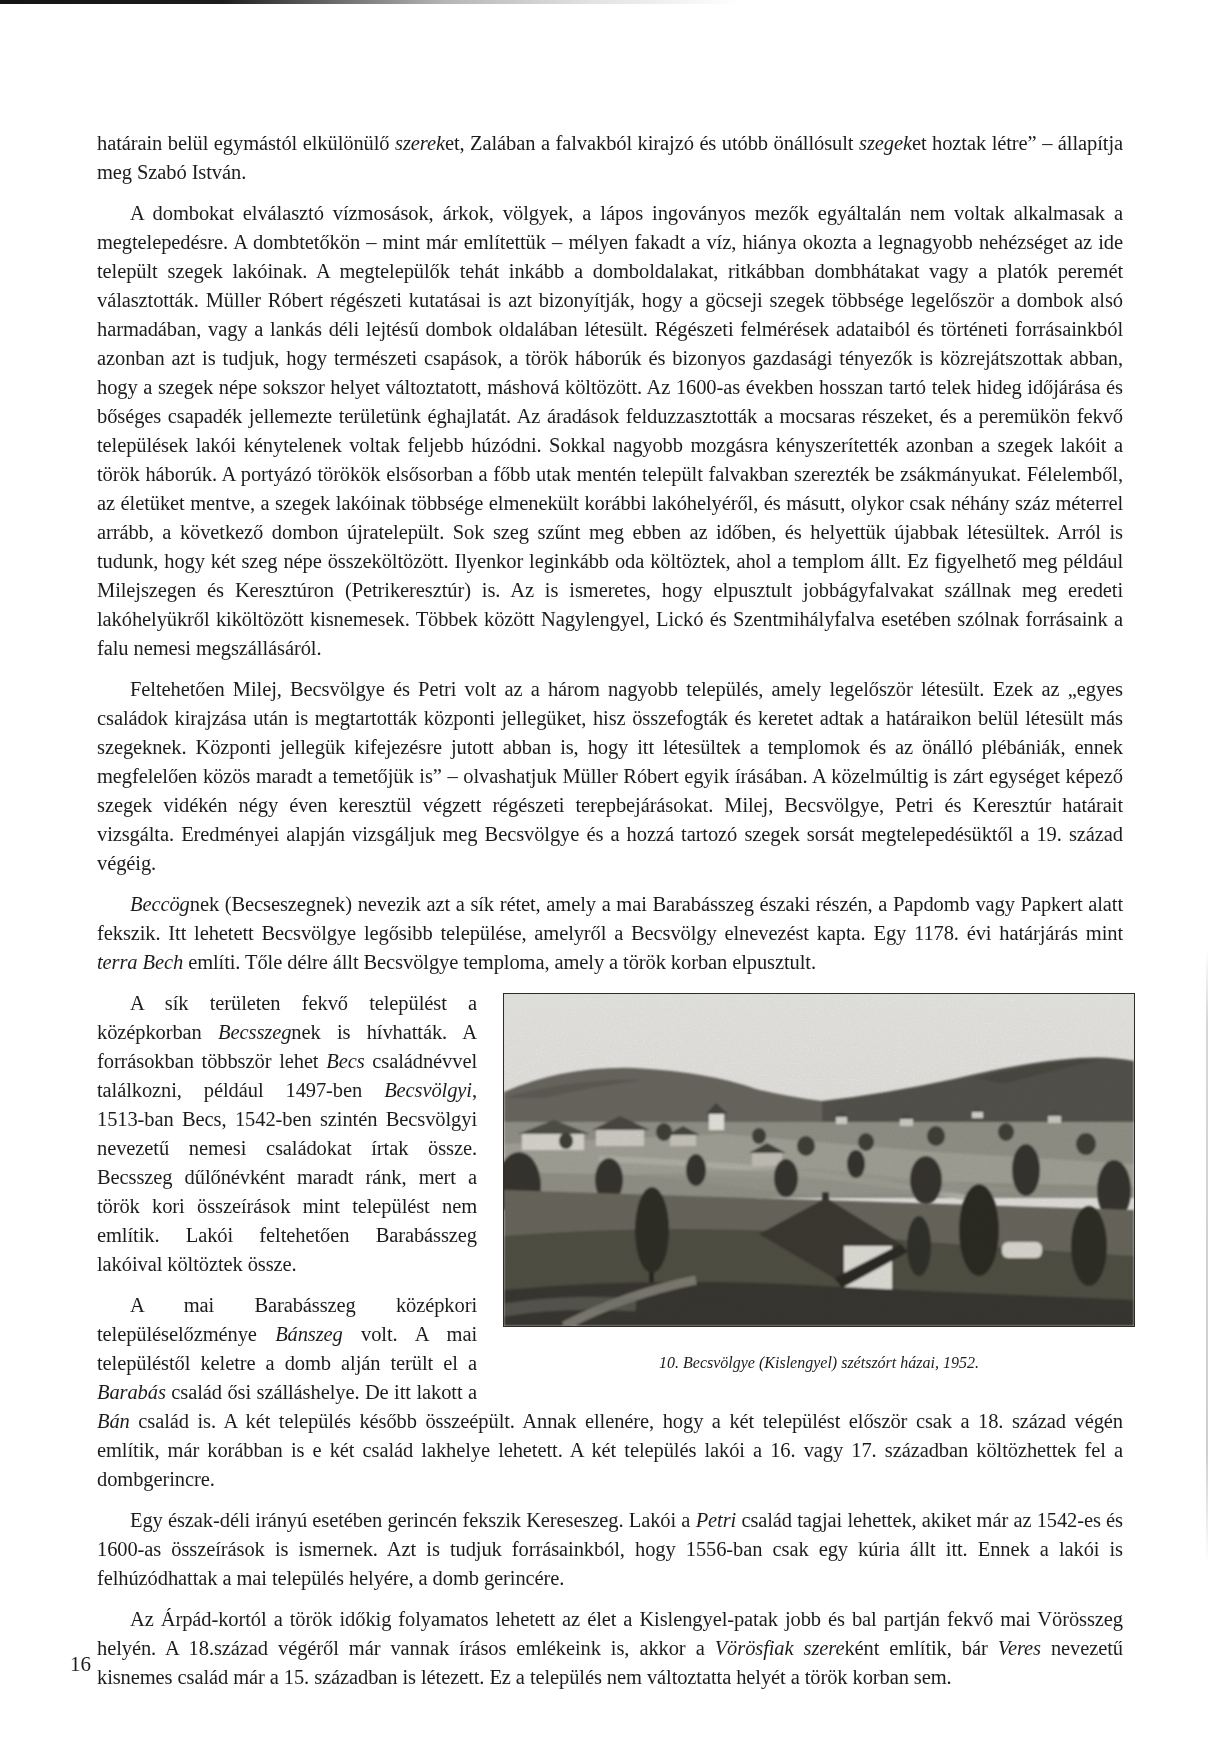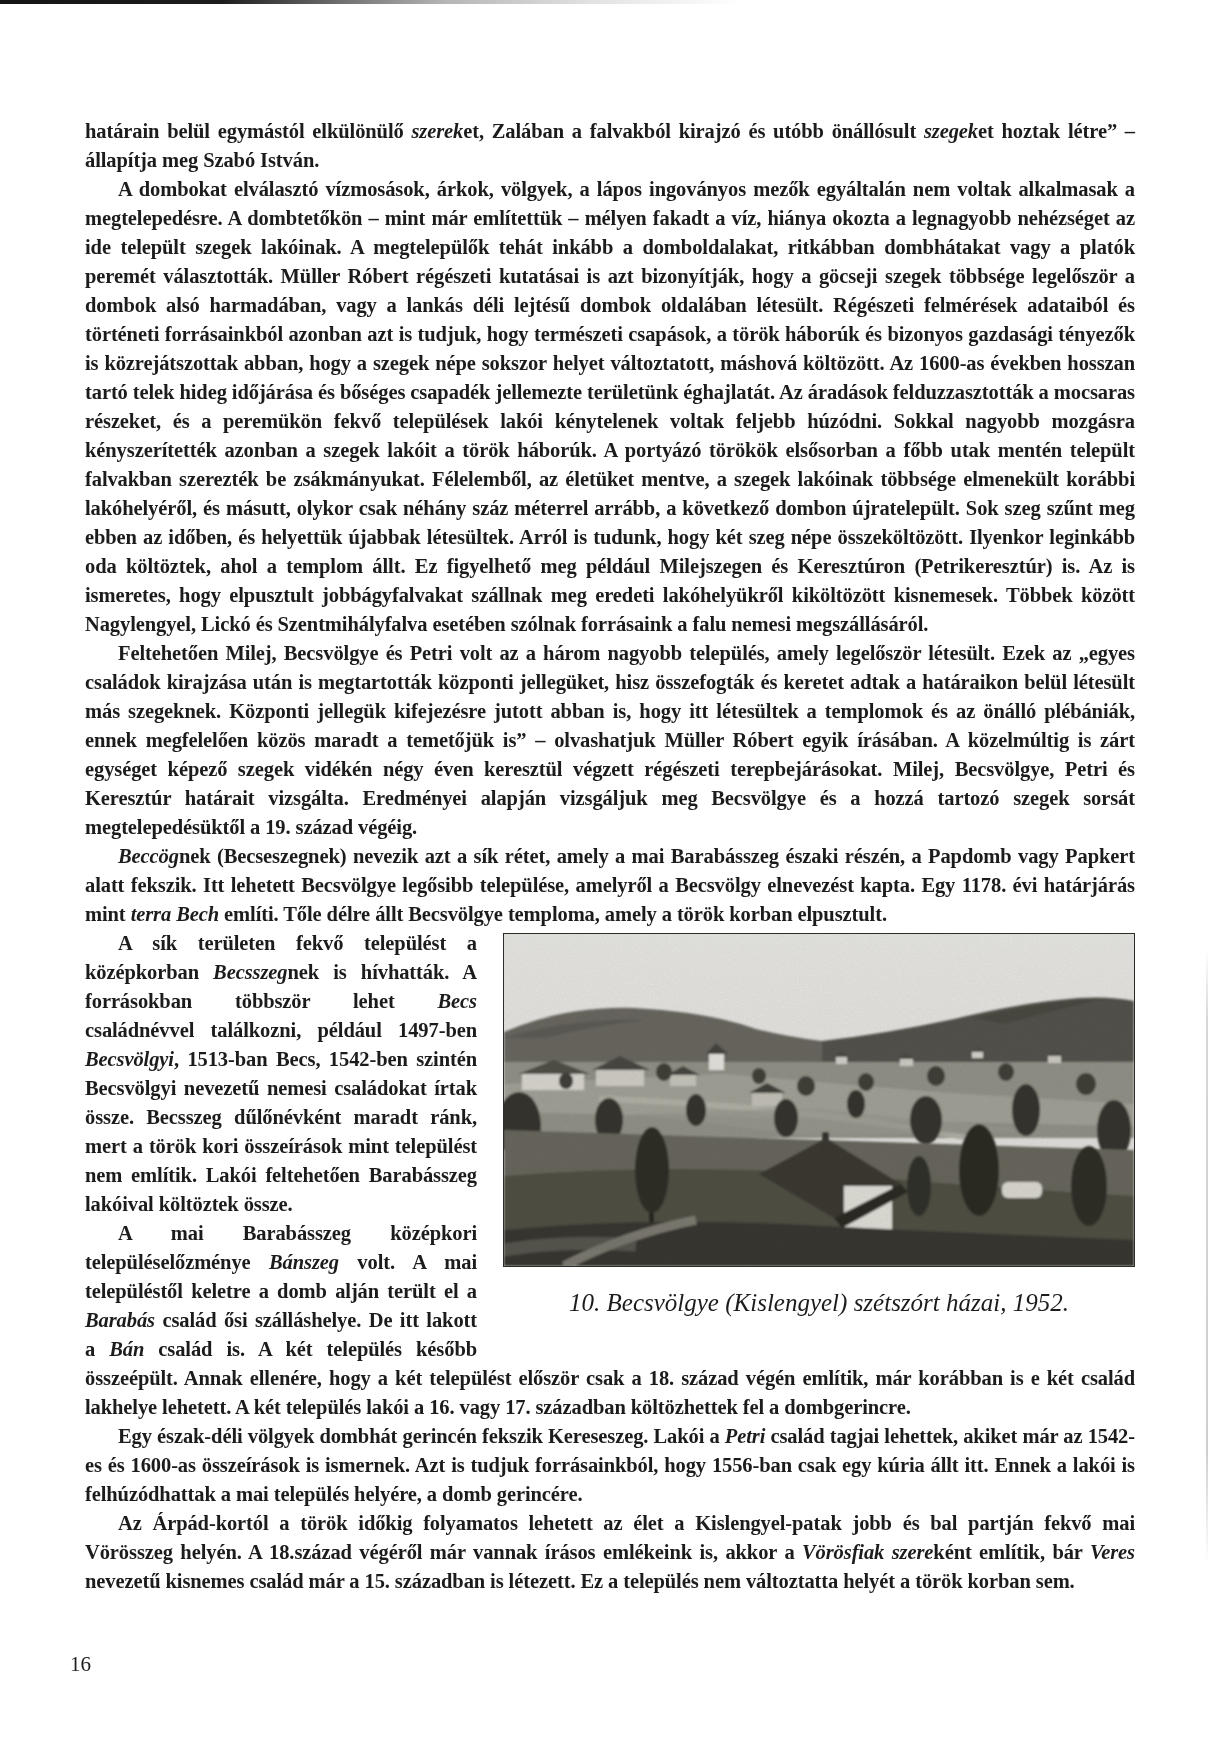--- a/index.html
+++ b/index.html
@@ -20,38 +20,38 @@
     position:absolute;top:948px;left:1206px;width:2px;height:616px;
     background:linear-gradient(rgba(255,255,255,0),#cfcfcd 12%,#c6c6c4 82%,rgba(255,255,255,0));
     opacity:.85;
   }
   .text{
     position:absolute;left:85px;right:85px;top:117px;
     font-size:20.5px;line-height:29px;
     text-align:justify;
     letter-spacing:-0.1px;
   }
-  .text p{margin:0;font-weight:bold;}
+  .text p{margin:12px;}
   .text p.indent{text-indent:33px;}
   .text em{font-style:italic;}
   figure.photo-figure{
     float:right;
     width:632px;
     margin:4px 0 32px 26px;
   }
   .photo-frame{
     border:1.5px solid #2b2b28;
     line-height:0;
     background:#e9e8e4;
   }
   .photo-frame svg{display:block;width:100%;height:auto;}
   figcaption{
     text-align:center;
     font-style:italic;
-    font-size:25px;
+    font-size:16px;
     line-height:24px;
     margin-top:24px;
     letter-spacing:0;
   }
   .page-number{
     position:absolute;left:70px;top:1650px;
     font-size:21px;line-height:29px;
   }
 </style>
 </head>
@@ -167,19 +167,19 @@
             </g>
 
             <rect width="630" height="332" filter="url(#grain)" opacity="0.10"></rect>
           </svg>
         </div>
         <figcaption>10. Becsvölgye (Kislengyel) szétszórt házai, 1952.</figcaption>
       </figure>
 
     <p class="indent"><span>A sík területen fekvő települést a középkorban </span><em>Becsszeg</em><span>nek is hívhatták. A forrásokban többször lehet </span><em>Becs</em><span> családnévvel találkozni, például 1497-ben </span><em>Becsvölgyi</em><span>, 1513-ban Becs, 1542-ben szintén Becsvölgyi nevezetű nemesi családokat írtak össze. Becsszeg dűlőnévként maradt ránk, mert a török kori összeírások mint települést nem említik. Lakói feltehetően Barabásszeg lakóival költöztek össze.</span></p>
         <p class="indent"><span>A mai Barabásszeg középkori településelőzménye </span><em>Bánszeg</em><span> volt. A mai településtől keletre a domb alján terült el a </span><em>Barabás</em><span> család ősi szálláshelye. De itt lakott a </span><em>Bán</em><span> család is. A két település később összeépült. Annak ellenére, hogy a két települést először csak a 18. század végén említik, már korábban is e két család lakhelye lehetett. A két település lakói a 16. vagy 17. században költözhettek fel a dombgerincre.</span></p>
-        <p class="indent"><span>Egy észak-déli völgyek dombhát gerincén fekszik Kereseszeg. Lakói a </span><em>Petri</em><span> család tagjai lehettek, akiket már az 1542-es és 1600-as összeírások is ismernek. Azt is tudjuk forrásainkból, hogy 1556-ban csak egy kúria állt itt. Ennek a lakói is felhúzódhattak a mai település helyére, a domb gerincére.</span></p>
+        <p class="indent"><span>Egy észak-déli irányú esetében gerincén fekszik Kereseszeg. Lakói a </span><em>Petri</em><span> család tagjai lehettek, akiket már az 1542-es és 1600-as összeírások is ismernek. Azt is tudjuk forrásainkból, hogy 1556-ban csak egy kúria állt itt. Ennek a lakói is felhúzódhattak a mai település helyére, a domb gerincére.</span></p>
         <p class="indent"><span>Az Árpád-kortól a török időkig folyamatos lehetett az élet a Kislengyel-patak jobb és bal partján fekvő mai Vörösszeg helyén. A 18.század végéről már vannak írásos emlékeink is, akkor a </span><em>Vörösfiak szere</em><span>ként említik, bár </span><em>Veres</em><span> nevezetű kisnemes család már a 15. században is létezett. Ez a település nem változtatta helyét a török korban sem.</span></p>
       </div>
   </main>
 
   <div class="page-number">16</div>
 </div>
 
 </body></html>

